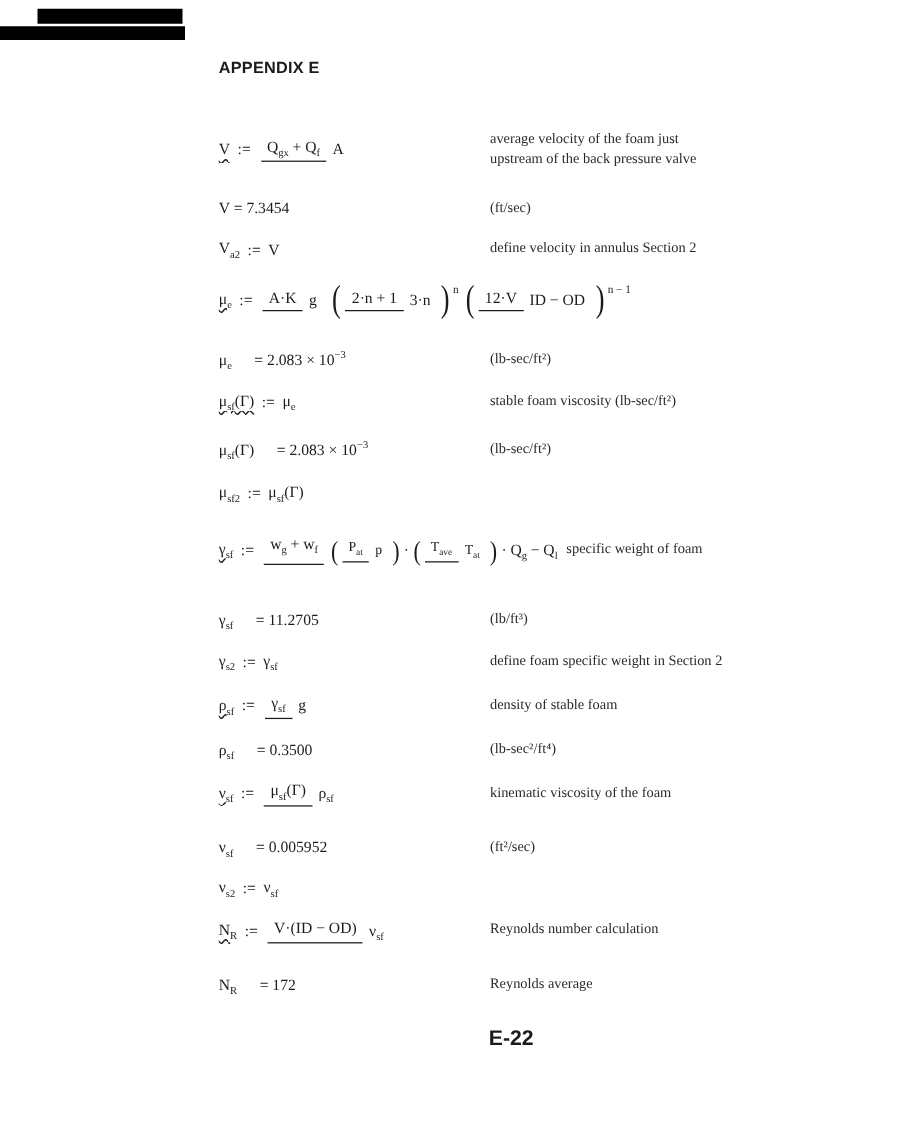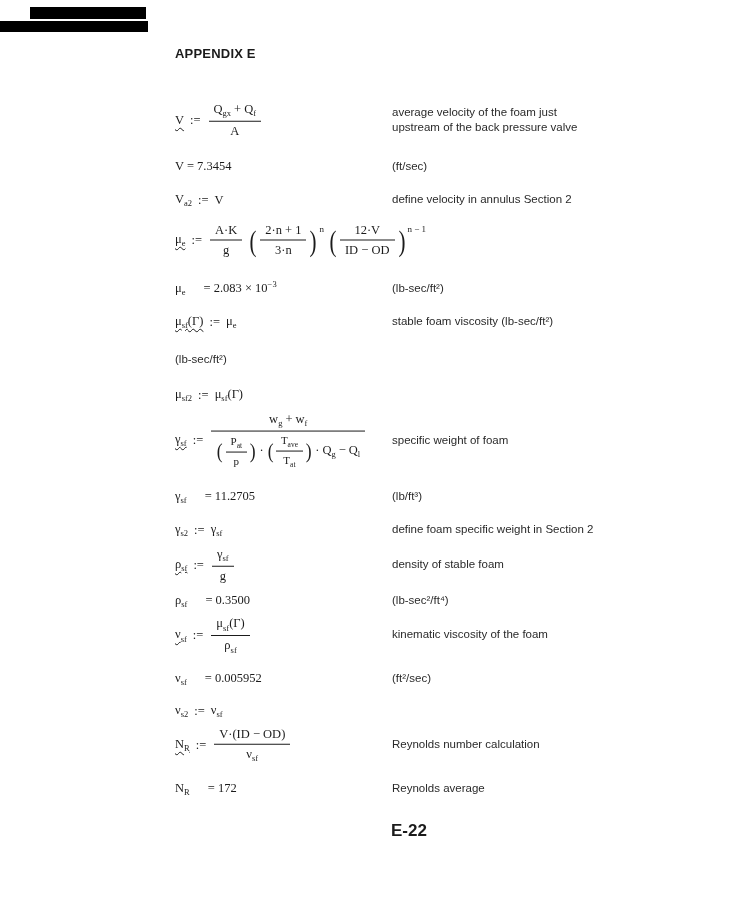--- a/index.html
+++ b/index.html
@@ -7,28 +7,28 @@
        font-family:"Liberation Serif",serif;color:#1b1b1b;}
   .bar{position:absolute;background:#000;}
   .bar1{left:30px;top:7px;width:116px;height:12px;}
   .bar2{left:0px;top:21px;width:148px;height:11px;}
   .header{position:absolute;left:175px;top:37px;font-family:Liberation Sans, sans-serif;
           font-size:13px;font-weight:bold;letter-spacing:.2px;}
   .footer{position:absolute;left:391px;top:821px;font-family:"Liberation Sans",sans-serif;
           font-size:17px;font-weight:bold;}
   .row{position:absolute;left:175px;transform:translateY(-50%);display:flex;align-items:center;width:545px;}
   .eq{flex:0 0 217px;display:flex;align-items:center;font-size:12.5px;white-space:nowrap;}
-  .note{font-family:Liberation Sans, sans-serif;font-size:11.5px;color:#2a2a2a;line-height:1.35;}
+  .note{font-family:Liberation Serif, serif;font-size:11.5px;color:#2a2a2a;line-height:1.35;}
   .var{white-space:nowrap;}
   sub{font-size:68%;}
   sup{font-size:68%;}
   .sp{margin-left:18px;font-family:Liberation Serif, serif;}
   .op{margin:0 6px;}
   .mx{margin:0 3px;}
-  .frac{display:inline-flex;flex-direction:column;align-items:stretch;text-align:center;
+  .frac{display:inline-flex;flex-direction:row;align-items:stretch;text-align:center;
         vertical-align:middle;margin:0 2px;}
   .frac>.num{display:block;border-bottom:1px solid #1b1b1b;padding:0 5px 2px;}
   .frac>.den{display:block;padding:2px 5px 0;}
   .fS{font-size:11px;}
   .pgroup{display:inline-flex;align-items:center;margin-left:4px;}
   .paren{font-weight:400;line-height:1;}
   .pL{font-size:30px;transform:scaleX(.7);}
   .pM{font-size:22px;vertical-align:middle;display:inline-block;transform:scaleX(.8);}
   .pexp{font-size:9px;align-self:flex-start;margin-top:1px;margin-left:1px;}
   .redef{text-decoration-line:underline;text-decoration-style:wavy;
@@ -114,20 +114,23 @@
   <div class="row" style="top:322px">
     <div class="eq">
       <span class="var redef"><span>μ</span><sub>sf</sub><span>(Γ)</span></span>
       <span class="op">:=</span>
       <span class="var"><span>μ</span><sub>e</sub></span>
     </div>
     <div class="note">stable foam viscosity (lb-sec/ft²)</div>
   </div>
 
   <div class="row" style="top:360px">
+    <div class="eq">
+      <span class="var"><span>μ</span><sub>sf</sub><span>(Γ)</span><span class="sp">= 2.083 × 10</span><sup>−3</sup></span>
+    </div>
     <div class="note">(lb-sec/ft²)</div>
   </div>
 
   <div class="row" style="top:395px">
     <div class="eq">
       <span class="var"><span>μ</span><sub>sf2</sub></span>
       <span class="op">:=</span>
       <span class="var"><span>μ</span><sub>sf</sub><span>(Γ)</span></span>
     </div>
   </div>

